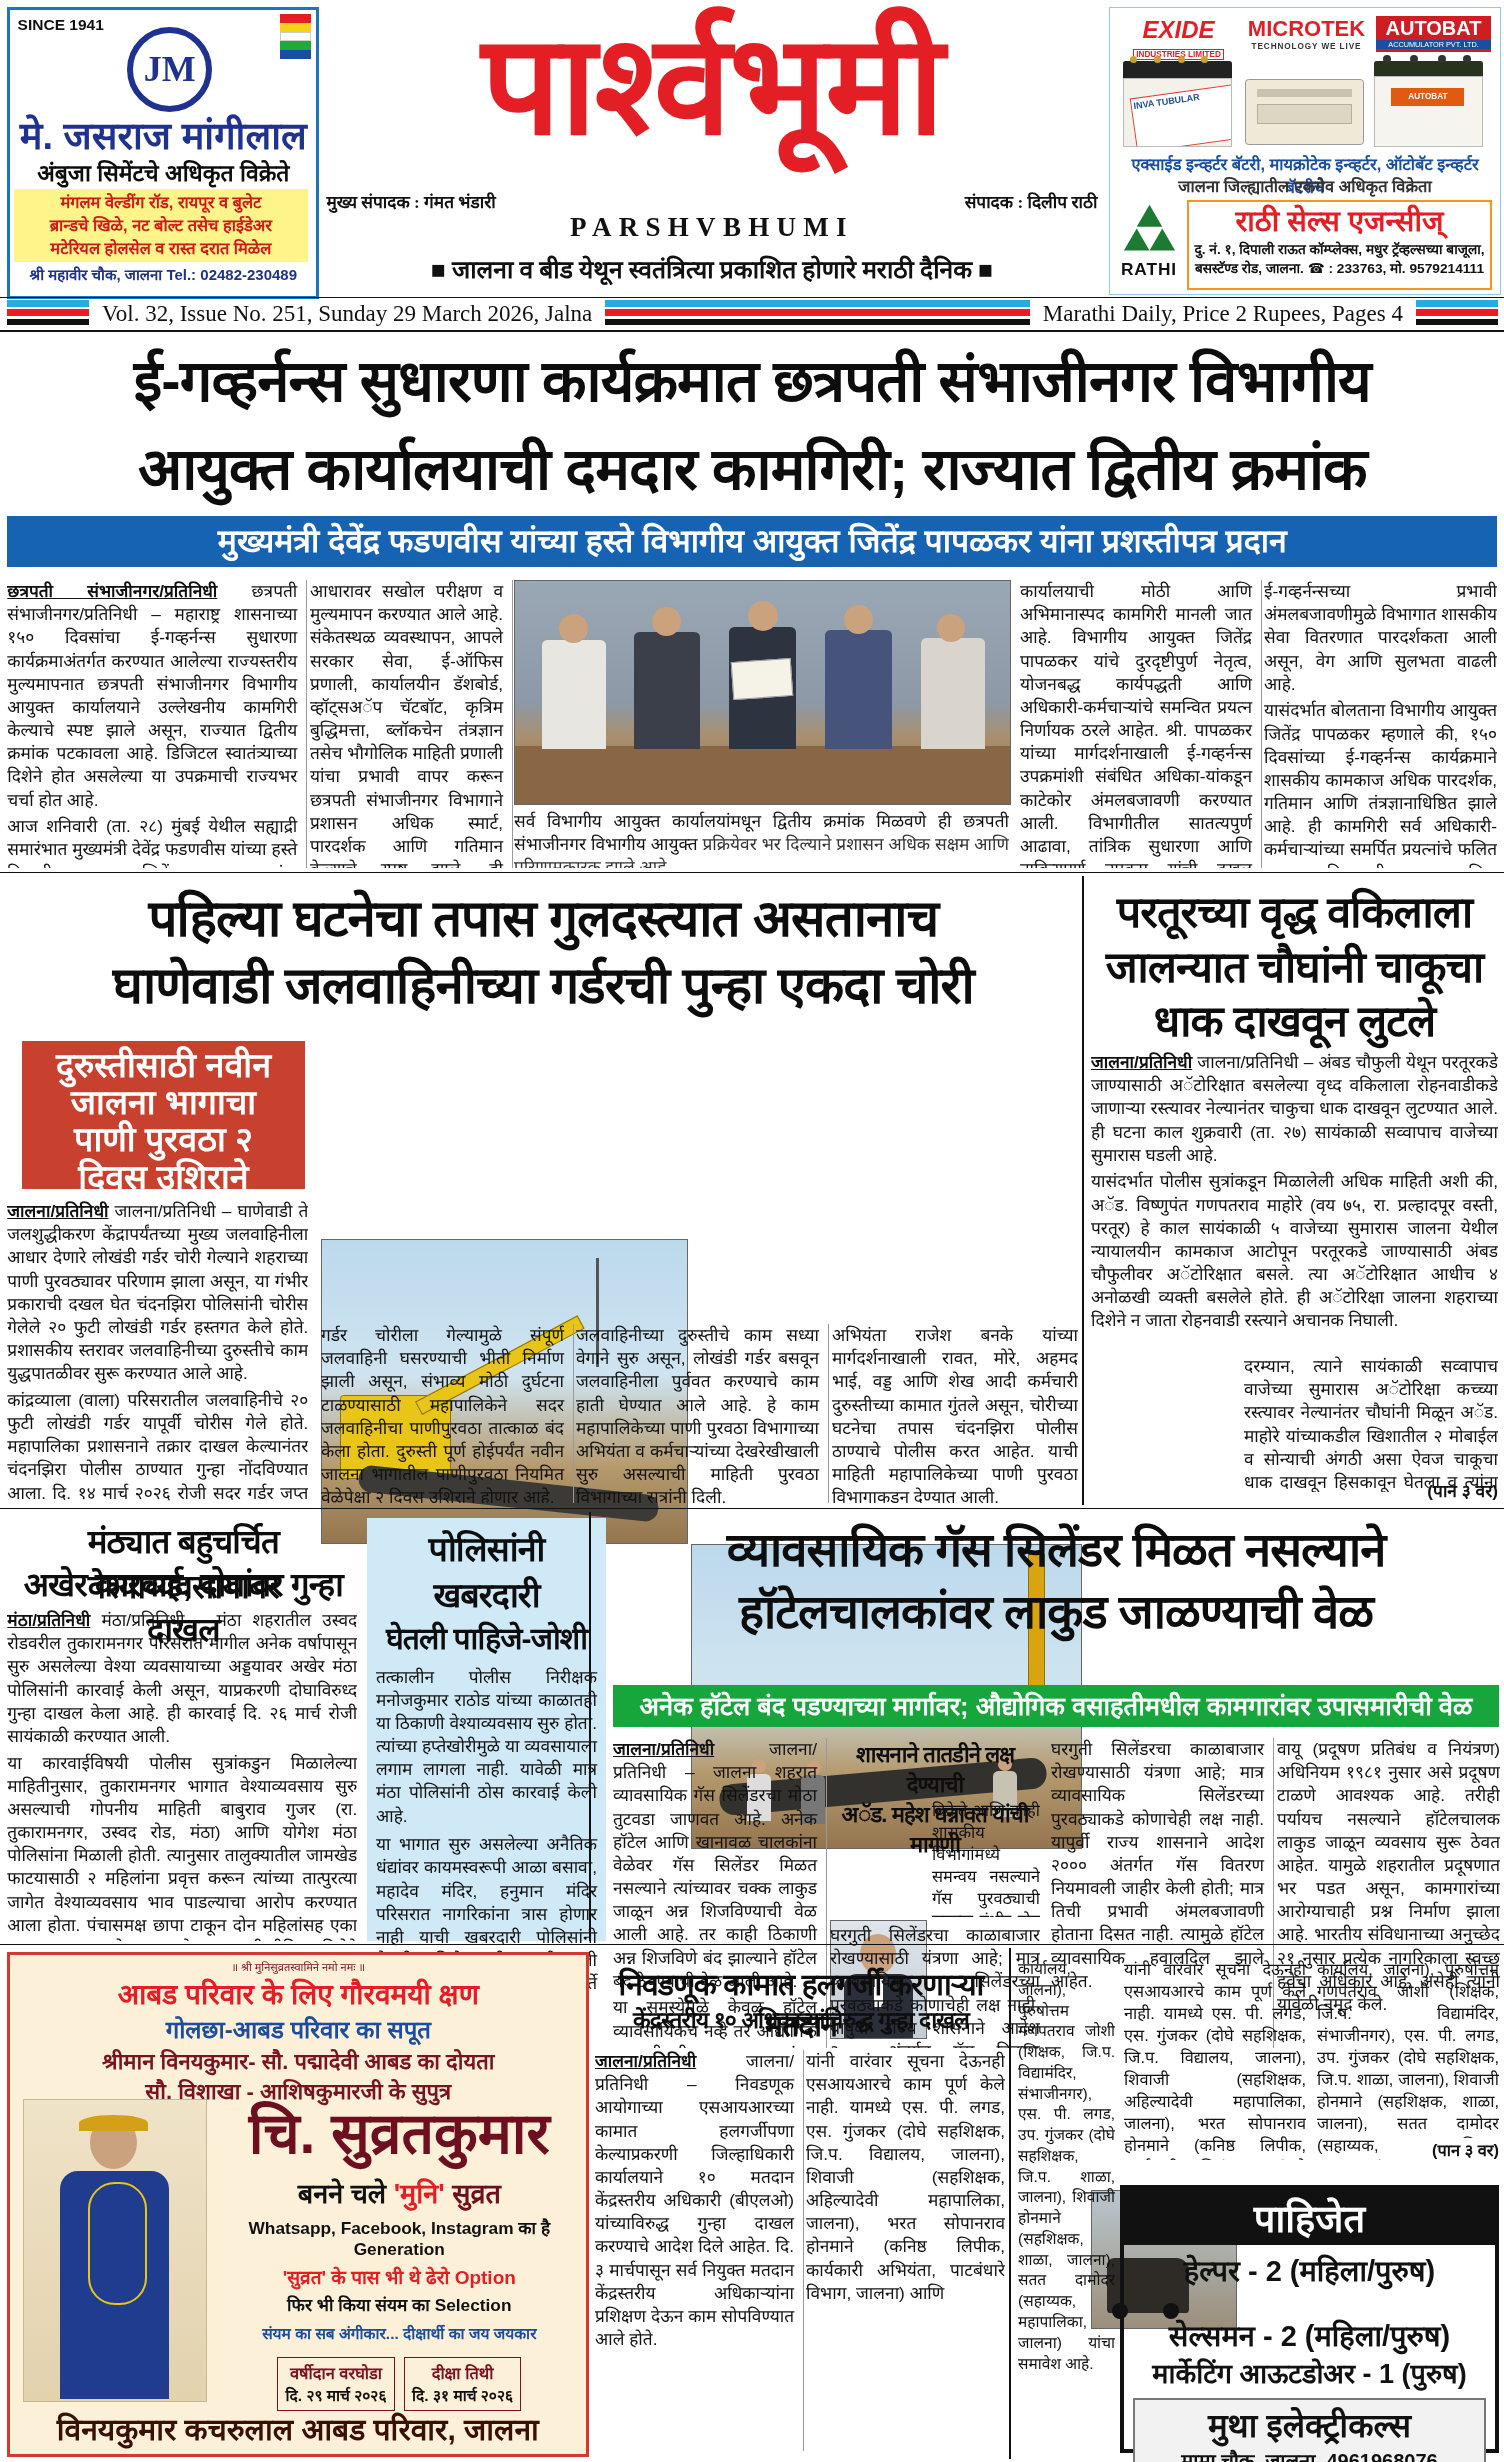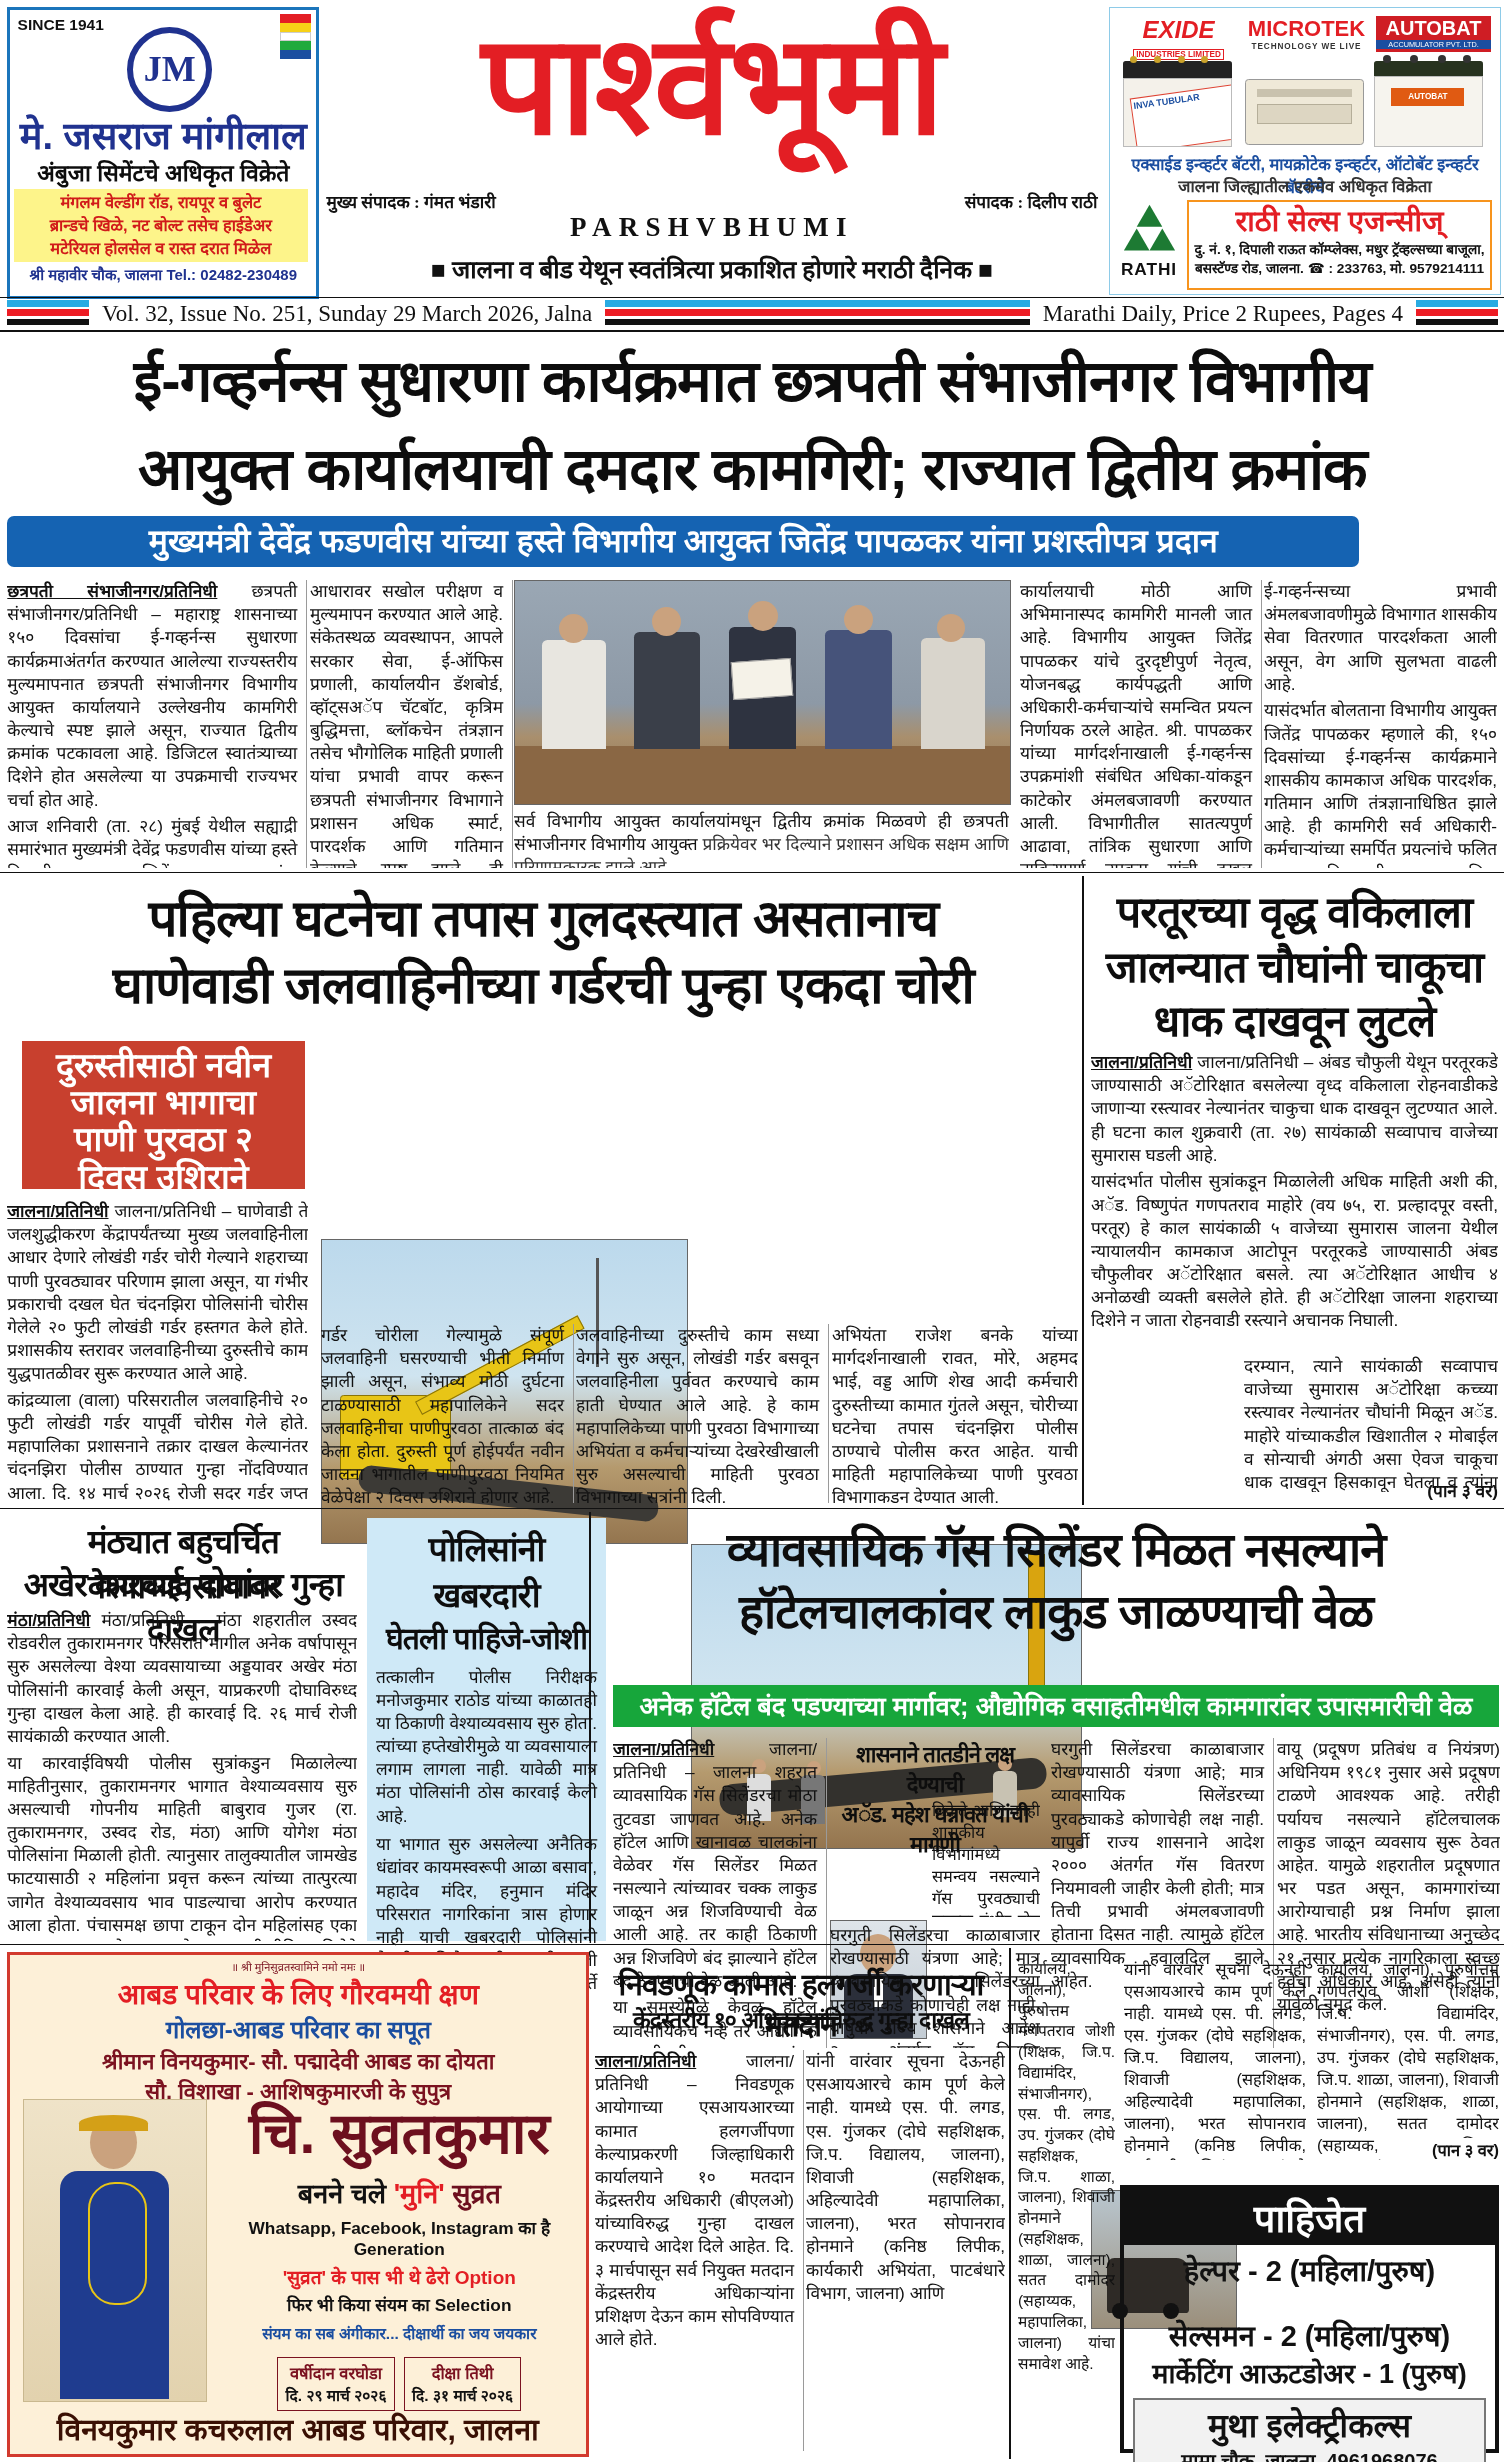--- a/index.html
+++ b/index.html
@@ -133,21 +133,21 @@
     <div class="dateline-text" style="font-size:23px;white-space:nowrap;">Marathi Daily, Price 2 Rupees, Pages 4</div>
     <div class="stripes" style="width:82px;">
         <div class="s-blue"></div>
         <div class="s-red"></div>
         <div class="s-black"></div>
       </div>
   </div>
 
   <div class="abs hl" style="left:7.3px;top:339px;width:1490px;text-align:center;font-size:58px;">ई-गव्हर्नन्स सुधारणा कार्यक्रमात छत्रपती संभाजीनगर विभागीय</div>
   <div class="abs hl" style="left:7.3px;top:427px;width:1490px;text-align:center;font-size:58px;">आयुक्त कार्यालयाची दमदार कामगिरी; राज्यात द्वितीय क्रमांक</div>
-  <div class="abs bluebar" style="left:7.3px;top:516px;width:1352px;height:51px;font-size:32px;line-height:51px;border-radius:7px;">मुख्यमंत्री देवेंद्र फडणवीस यांच्या हस्ते विभागीय आयुक्त जितेंद्र पापळकर यांना प्रशस्तीपत्र प्रदान</div>
+  <div class="abs bluebar" style="left:7.3px;top:516px;width:1490px;height:51px;font-size:32px;line-height:51px;">मुख्यमंत्री देवेंद्र फडणवीस यांच्या हस्ते विभागीय आयुक्त जितेंद्र पापळकर यांना प्रशस्तीपत्र प्रदान</div>
 
   <div class="abs c rule-r" style="left:7.3px;top:580px;width:290px;height:288px;overflow:hidden;">
     <span class="byline">छत्रपती संभाजीनगर/प्रतिनिधी</span>
     <span>छत्रपती संभाजीनगर/प्रतिनिधी – महाराष्ट्र शासनाच्या १५० दिवसांचा ई-गव्हर्नन्स सुधारणा कार्यक्रमाअंतर्गत करण्यात आलेल्या राज्यस्तरीय मुल्यमापनात छत्रपती संभाजीनगर विभागीय आयुक्त कार्यालयाने उल्लेखनीय कामगिरी केल्याचे स्पष्ट झाले असून, राज्यात द्वितीय क्रमांक पटकावला आहे. डिजिटल स्वातंत्र्याच्या दिशेने होत असलेल्या या उपक्रमाची राज्यभर चर्चा होत आहे.</span>
     <div style="margin-top:3.6px;">आज शनिवारी (ता. २८) मुंबई येथील सह्याद्री समारंभात मुख्यमंत्री देवेंद्र फडणवीस यांच्या हस्ते विभागीय आयुक्त जितेंद्र पापळकर यांना प्रशस्तीपत्र देऊन गौरविण्यात आले. या शानदार सोहळ्यात राज्यातील जिल्हा, विभाग आणि राज्यस्तरावरील शासकीय कार्यालयांच्या कामकाजाचे सात महत्वपुर्ण निकषांच्या</div>
   </div>
   <div class="abs c rule-r" style="left:310px;top:580px;width:193px;height:288px;overflow:hidden;">आधारावर सखोल परीक्षण व मुल्यमापन करण्यात आले आहे. संकेतस्थळ व्यवस्थापन, आपले सरकार सेवा, ई-ऑफिस प्रणाली, कार्यालयीन डॅशबोर्ड, व्हॉट्सअॅप चॅटबॉट, कृत्रिम बुद्धिमत्ता, ब्लॉकचेन तंत्रज्ञान तसेच भौगोलिक माहिती प्रणाली यांचा प्रभावी वापर करून छत्रपती संभाजीनगर विभागाने प्रशासन अधिक स्मार्ट, पारदर्शक आणि गतिमान केल्याचे स्पष्ट झाले. ही मुल्यांकन प्रक्रिया २ टप्प्यात पार पडली असून, अंतिम मुल्यमापन भारतीय गुणवत्ता परिषदेकडून करण्यात आले. या स्पर्धात्मक प्रक्रियेत राज्यातील</div>
 
   <div class="abs photo" style="left:514px;top:580px;width:495px;height:223px;">
     <div style="position:absolute;left:0;bottom:0;width:100%;height:58px;background:#8a6744;"></div>

